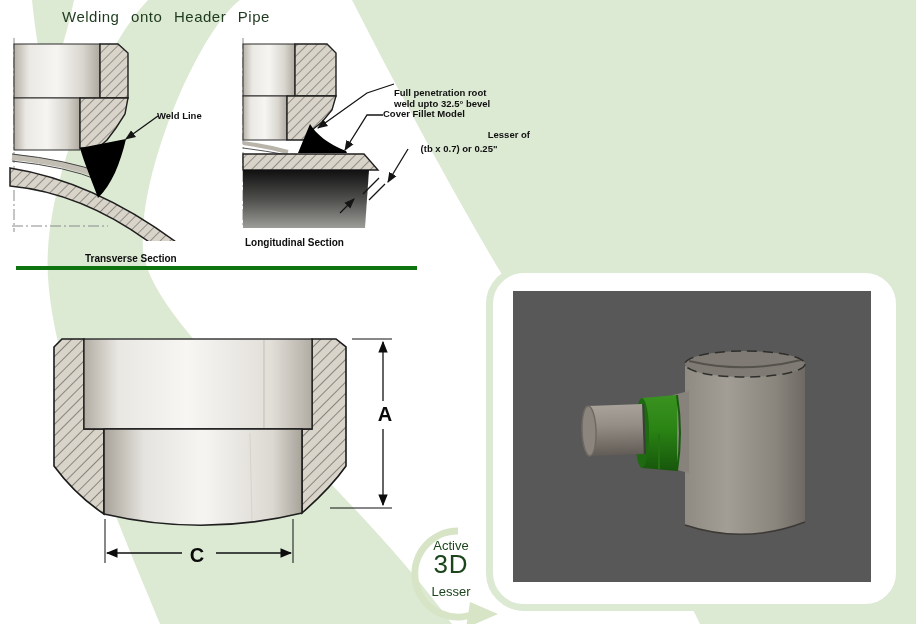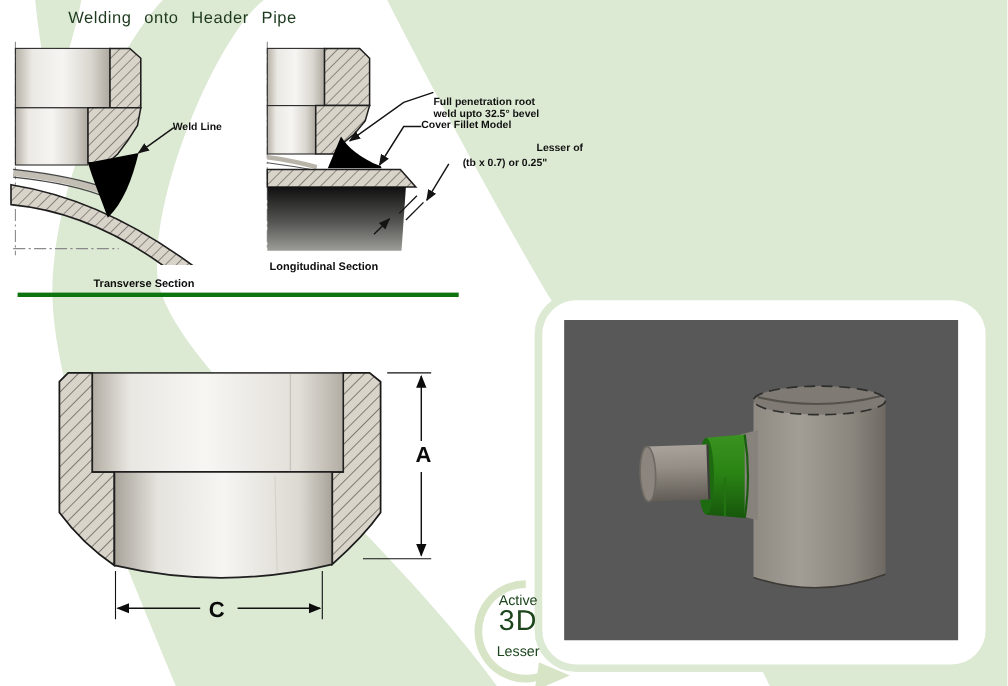--- a/index.html
+++ b/index.html
@@ -30,21 +30,21 @@
   }
   #caption-transverse{left:45px;top:253px;margin-left:40px;}
   #caption-longitudinal{left:245px;top:237px;text-align:right;}
   #divider{
     left:16px;top:266px;width:401px;height:4px;background:#0e7410;z-index:2;
   }
   #svg-frontview{left:40px;top:325px;z-index:2;}
   .dim-label{position:absolute;z-index:3;font-weight:bold;font-size:20px;color:#0a0a0a;}
   #dim-a-label{left:374px;top:403px;width:22px;text-align:center;}
   #dim-c-label{left:186px;top:544px;width:22px;text-align:center;}
-  #badge-3d{left:420px;top:522px;width:110px;height:102px;z-index:4;}
+  #badge-3d{left:400px;top:522px;width:110px;height:102px;z-index:4;}
   #badge-arc{left:0;top:0;}
   .badge-text{position:absolute;left:18px;width:66px;text-align:center;color:#1c451c;z-index:2;}
   #badge-word1{top:16px;font-size:13px;}
   #badge-word2{top:27px;font-size:26px;letter-spacing:1px;}
   #badge-word3{top:62px;font-size:13px;}
   #model-card{
     left:486px;top:266px;width:417px;height:345px;background:#ffffff;
     border:7px solid #dce9d3;border-radius:38px;box-sizing:border-box;z-index:1;
   }
   #viewport-3d{

